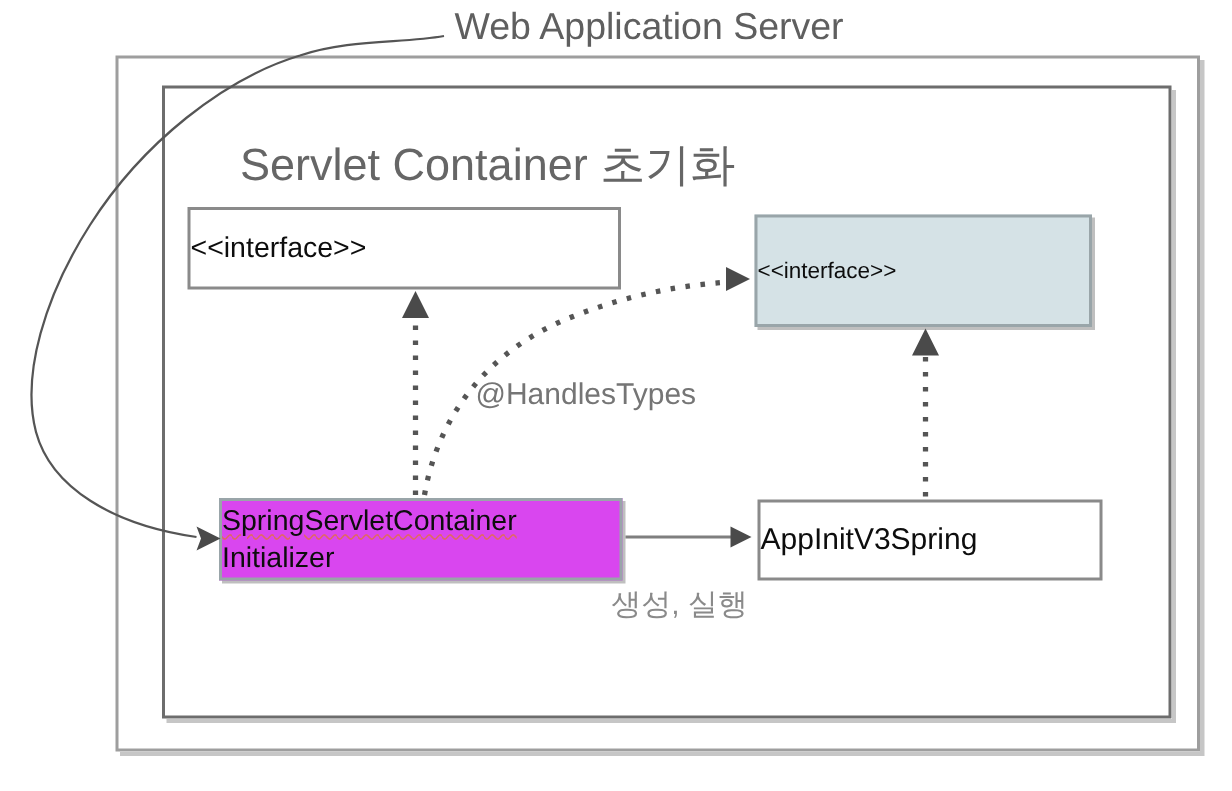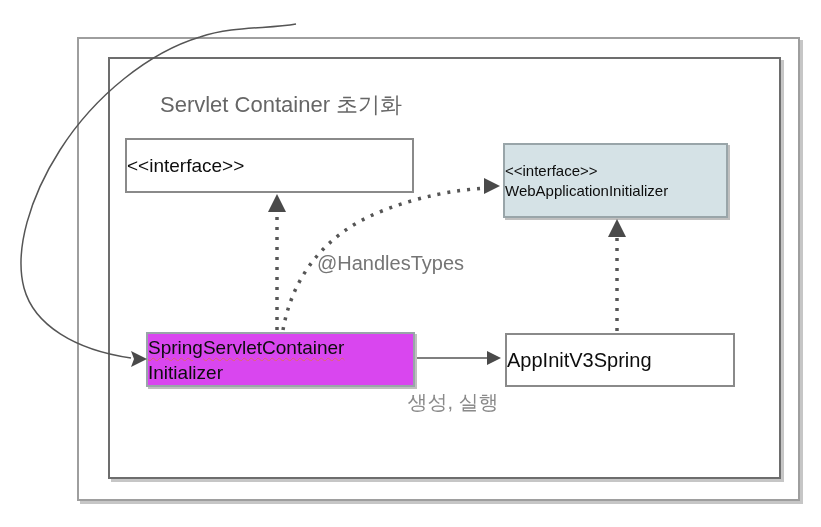--- a/index.html
+++ b/index.html
@@ -12,21 +12,21 @@
     left:303px; top:4px; font-size:25px; color:#5f5f5f; white-space:nowrap;
   }
   .outer-frame {
     left:77px; top:37px; width:719px; height:460px;
     border:2px solid #9e9e9e; box-shadow:3px 3px 0 #c6c6c6; background:transparent;
   }
   .inner-frame {
     left:108px; top:57px; width:669px; height:418px;
     border:2px solid #6d6d6d; box-shadow:3px 3px 0 #c6c6c6; background:transparent;
   }
-  .section-heading { font-size:22px; color:#666666; white-space:nowrap; }
+  .section-heading { font-size:30px; color:#666666; white-space:nowrap; }
   .heading-left  { left:160px; top:90px; }
   .heading-right { left:506px; top:90px; }
   .node {
     display:flex; flex-direction:column; align-items:flex-start; justify-content:center;
     text-align:center; color:#0d0d0d;
   }
   .node-sci {
     left:125px; top:138px; width:285px; height:51px;
     background:#ffffff; border:2px solid #8a8a8a;
     font-size:19px; line-height:25px;
@@ -61,33 +61,33 @@
   #connectors {
     position:absolute; left:0; top:0; width:821px; height:527px;
     pointer-events:none;
   }
 </style>
 </head>
 <body>
 
 <div id="canvas">
 
+  <div class="abs page-title">Web Application Server</div>
 
   <div class="abs outer-frame"></div>
   <div class="abs inner-frame"></div>
 
   <div class="abs section-heading heading-left">Servlet Container 초기화</div>
 
   <div class="abs node node-sci">
     <span>&lt;&lt;interface&gt;&gt;</span>
   </div>
 
   <div class="abs node node-wai">
     <span>&lt;&lt;interface&gt;&gt;</span>
-    <span>WebApplicationInitializer</span>
   </div>
 
   <div class="abs node node-ssci">
     <span class="squiggle">SpringServletContainer</span>
     <span>Initializer</span>
   </div>
 
   <div class="abs node node-app">
     <span>AppInitV3Spring</span>
   </div>

